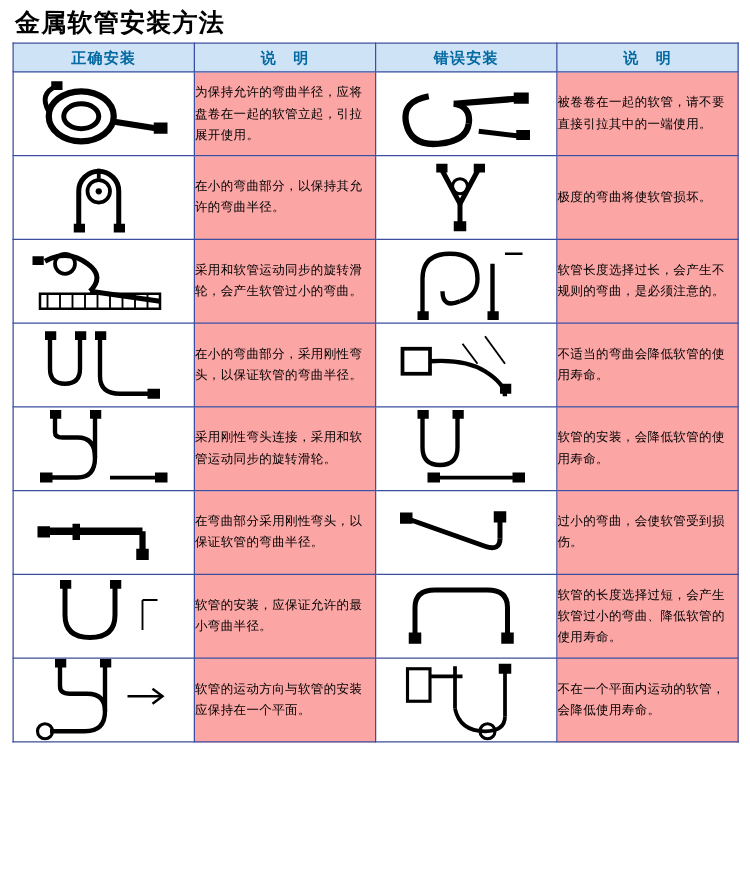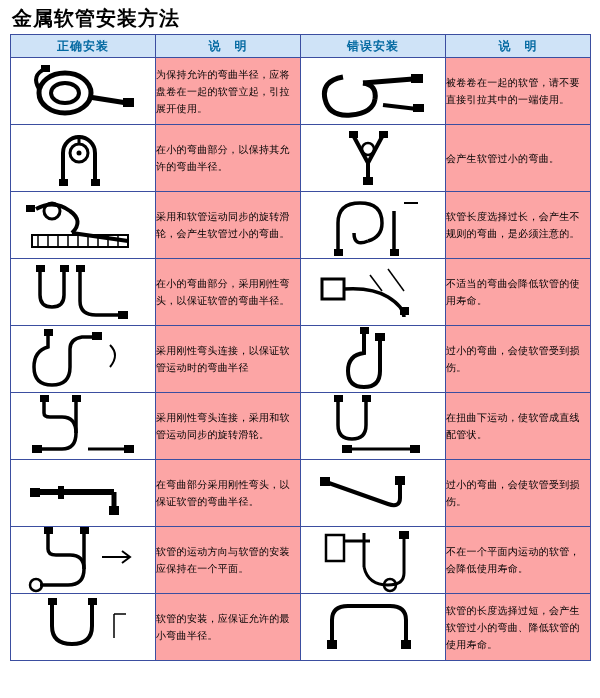--- a/index.html
+++ b/index.html
@@ -142,21 +142,21 @@
             <svg width="120" height="58" viewBox="0 0 120 58">
               <path d="M40 6 L55 34 L70 6" fill="none" stroke="#000" stroke-width="4"></path>
               <path d="M55 34 L55 52" fill="none" stroke="#000" stroke-width="4"></path>
               <circle cx="55" cy="20" r="6" fill="none" stroke="#000" stroke-width="2.5"></circle>
               <rect x="36" y="2" width="9" height="7" fill="#000"></rect>
               <rect x="66" y="2" width="9" height="7" fill="#000"></rect>
               <rect x="50" y="48" width="10" height="8" fill="#000"></rect>
             </svg>
           </span>
         </td>
-        <td class="txt-cell">会产生软管过小的弯曲。</td>
+        <td class="txt-cell">极度的弯曲将使软管损坏。</td>
       </tr>
 
       <tr>
         <td class="img-cell">
           <span class="fig">
             <svg width="130" height="60" viewBox="0 0 130 60">
               <path d="M18 14 q18 -10 34 2 q14 10 2 22" fill="none" stroke="#000" stroke-width="4"></path>
               <circle cx="34" cy="16" r="8" fill="none" stroke="#000" stroke-width="3"></circle>
               <path d="M54 38 L110 46" stroke="#000" stroke-width="4" fill="none"></path>
               <rect x="14" y="40" width="96" height="12" fill="none" stroke="#000" stroke-width="2"></rect>
@@ -202,43 +202,20 @@
               <path d="M36 28 q28 -2 44 8 q16 10 16 20" fill="none" stroke="#000" stroke-width="3.5"></path>
               <path d="M80 8 L96 30" stroke="#000" stroke-width="1.5"></path>
               <path d="M62 14 L74 30" stroke="#000" stroke-width="1.5"></path>
               <rect x="92" y="46" width="9" height="8" fill="#000"></rect>
             </svg>
           </span>
         </td>
         <td class="txt-cell">不适当的弯曲会降低软管的使用寿命。</td>
       </tr>
 
-      <tr>
-        <td class="img-cell">
-          <span class="fig">
-            <svg width="130" height="64" viewBox="0 0 130 64">
-              <path d="M30 8 L30 20 q-14 4 -14 20 q0 18 18 18 q18 0 18 -18 L52 22 q0 -10 12 -12 L76 10" fill="none" stroke="#000" stroke-width="3.5"></path>
-              <rect x="26" y="2" width="9" height="7" fill="#000"></rect>
-              <rect x="74" y="5" width="10" height="8" fill="#000"></rect>
-              <path d="M92 18 q10 10 0 22" fill="none" stroke="#000" stroke-width="2"></path>
-            </svg>
-          </span>
-        </td>
-        <td class="txt-cell">采用刚性弯头连接，以保证软管运动时的弯曲半径</td>
-        <td class="img-cell">
-          <span class="fig">
-            <svg width="130" height="64" viewBox="0 0 130 64">
-              <path d="M56 4 L56 26 q-16 2 -16 18 q0 16 16 16 q16 0 16 -16 L72 12" fill="none" stroke="#000" stroke-width="4"></path>
-              <rect x="52" y="0" width="9" height="7" fill="#000"></rect>
-              <rect x="67" y="6" width="10" height="8" fill="#000"></rect>
-            </svg>
-          </span>
-        </td>
-        <td class="txt-cell">过小的弯曲，会使软管受到损伤。</td>
-      </tr>
 
       <tr>
         <td class="img-cell">
           <span class="fig">
             <svg width="130" height="62" viewBox="0 0 130 62">
               <path d="M26 4 L26 18 q0 4 6 4 L44 22 q14 0 14 16 q0 16 -14 16 L20 54" fill="none" stroke="#000" stroke-width="3.5"></path>
               <path d="M58 38 L58 6" fill="none" stroke="#000" stroke-width="3.5"></path>
               <rect x="22" y="0" width="9" height="7" fill="#000"></rect>
               <rect x="54" y="0" width="9" height="7" fill="#000"></rect>
               <rect x="14" y="50" width="10" height="8" fill="#000"></rect>
@@ -253,21 +230,21 @@
             <svg width="130" height="62" viewBox="0 0 130 62">
               <path d="M30 6 L30 30 q0 14 14 14 q14 0 14 -14 L58 6" fill="none" stroke="#000" stroke-width="3.5"></path>
               <rect x="26" y="0" width="9" height="7" fill="#000"></rect>
               <rect x="54" y="0" width="9" height="7" fill="#000"></rect>
               <path d="M40 54 L106 54" stroke="#000" stroke-width="3"></path>
               <rect x="34" y="50" width="10" height="8" fill="#000"></rect>
               <rect x="102" y="50" width="10" height="8" fill="#000"></rect>
             </svg>
           </span>
         </td>
-        <td class="txt-cell">在扭曲下运动，使软管成直线配管状。</td>
+        <td class="txt-cell">软管的安装，会降低软管的使用寿命。</td>
       </tr>
 
       <tr>
         <td class="img-cell">
           <span class="fig">
             <svg width="130" height="50" viewBox="0 0 130 50">
               <path d="M18 24 L96 24" stroke="#000" stroke-width="6" fill="none"></path>
               <path d="M96 24 L96 42" stroke="#000" stroke-width="5" fill="none"></path>
               <rect x="12" y="20" width="10" height="9" fill="#000"></rect>
               <rect x="91" y="38" width="10" height="9" fill="#000"></rect>
@@ -280,20 +257,44 @@
           <span class="fig">
             <svg width="130" height="50" viewBox="0 0 130 50">
               <path d="M18 14 L80 36 q12 4 12 -6" stroke="#000" stroke-width="4" fill="none"></path>
               <path d="M92 30 L92 14" stroke="#000" stroke-width="4" fill="none"></path>
               <rect x="12" y="9" width="10" height="9" fill="#000"></rect>
               <rect x="87" y="8" width="10" height="9" fill="#000"></rect>
             </svg>
           </span>
         </td>
         <td class="txt-cell">过小的弯曲，会使软管受到损伤。</td>
+      </tr>
+
+      <tr>
+        <td class="img-cell">
+          <span class="fig">
+            <svg width="130" height="58" viewBox="0 0 130 58">
+              <path d="M34 4 L34 28 q0 18 20 18 q20 0 20 -18 L74 4" fill="none" stroke="#000" stroke-width="4"></path>
+              <rect x="30" y="0" width="9" height="7" fill="#000"></rect>
+              <rect x="70" y="0" width="9" height="7" fill="#000"></rect>
+              <path d="M96 16 L108 16 M96 16 L96 40" stroke="#000" stroke-width="1.5"></path>
+            </svg>
+          </span>
+        </td>
+        <td class="txt-cell">软管的安装，应保证允许的最小弯曲半径。</td>
+        <td class="img-cell">
+          <span class="fig">
+            <svg width="130" height="58" viewBox="0 0 130 58">
+              <path d="M24 46 L24 22 q0 -14 16 -14 L82 8 q16 0 16 14 L98 46" fill="none" stroke="#000" stroke-width="4"></path>
+              <rect x="19" y="42" width="10" height="9" fill="#000"></rect>
+              <rect x="93" y="42" width="10" height="9" fill="#000"></rect>
+            </svg>
+          </span>
+        </td>
+        <td class="txt-cell">软管的长度选择过短，会产生软管过小的弯曲、降低软管的使用寿命。</td>
       </tr>
 
       <tr>
         <td class="img-cell">
           <span class="fig">
             <svg width="130" height="66" viewBox="0 0 130 66">
               <path d="M30 6 L30 22 q0 6 8 6 L52 28 q14 0 14 14 q0 16 -16 16 L22 58" fill="none" stroke="#000" stroke-width="3.5"></path>
               <path d="M66 42 L66 6" fill="none" stroke="#000" stroke-width="3.5"></path>
               <rect x="26" y="0" width="9" height="7" fill="#000"></rect>
               <rect x="62" y="0" width="9" height="7" fill="#000"></rect>
@@ -313,39 +314,15 @@
               <path d="M56 40 q4 18 24 18 q16 0 16 -12" fill="none" stroke="#000" stroke-width="3"></path>
               <circle cx="82" cy="58" r="6" fill="none" stroke="#000" stroke-width="2.5"></circle>
               <path d="M96 46 L96 10" stroke="#000" stroke-width="3"></path>
               <rect x="91" y="4" width="10" height="8" fill="#000"></rect>
             </svg>
           </span>
         </td>
         <td class="txt-cell">不在一个平面内运动的软管，会降低使用寿命。</td>
       </tr>
 
-      <tr>
-        <td class="img-cell">
-          <span class="fig">
-            <svg width="130" height="58" viewBox="0 0 130 58">
-              <path d="M34 4 L34 28 q0 18 20 18 q20 0 20 -18 L74 4" fill="none" stroke="#000" stroke-width="4"></path>
-              <rect x="30" y="0" width="9" height="7" fill="#000"></rect>
-              <rect x="70" y="0" width="9" height="7" fill="#000"></rect>
-              <path d="M96 16 L108 16 M96 16 L96 40" stroke="#000" stroke-width="1.5"></path>
-            </svg>
-          </span>
-        </td>
-        <td class="txt-cell">软管的安装，应保证允许的最小弯曲半径。</td>
-        <td class="img-cell">
-          <span class="fig">
-            <svg width="130" height="58" viewBox="0 0 130 58">
-              <path d="M24 46 L24 22 q0 -14 16 -14 L82 8 q16 0 16 14 L98 46" fill="none" stroke="#000" stroke-width="4"></path>
-              <rect x="19" y="42" width="10" height="9" fill="#000"></rect>
-              <rect x="93" y="42" width="10" height="9" fill="#000"></rect>
-            </svg>
-          </span>
-        </td>
-        <td class="txt-cell">软管的长度选择过短，会产生软管过小的弯曲、降低软管的使用寿命。</td>
-      </tr>
-
     </tbody>
   </table>
 </div>
 
 </body></html>

